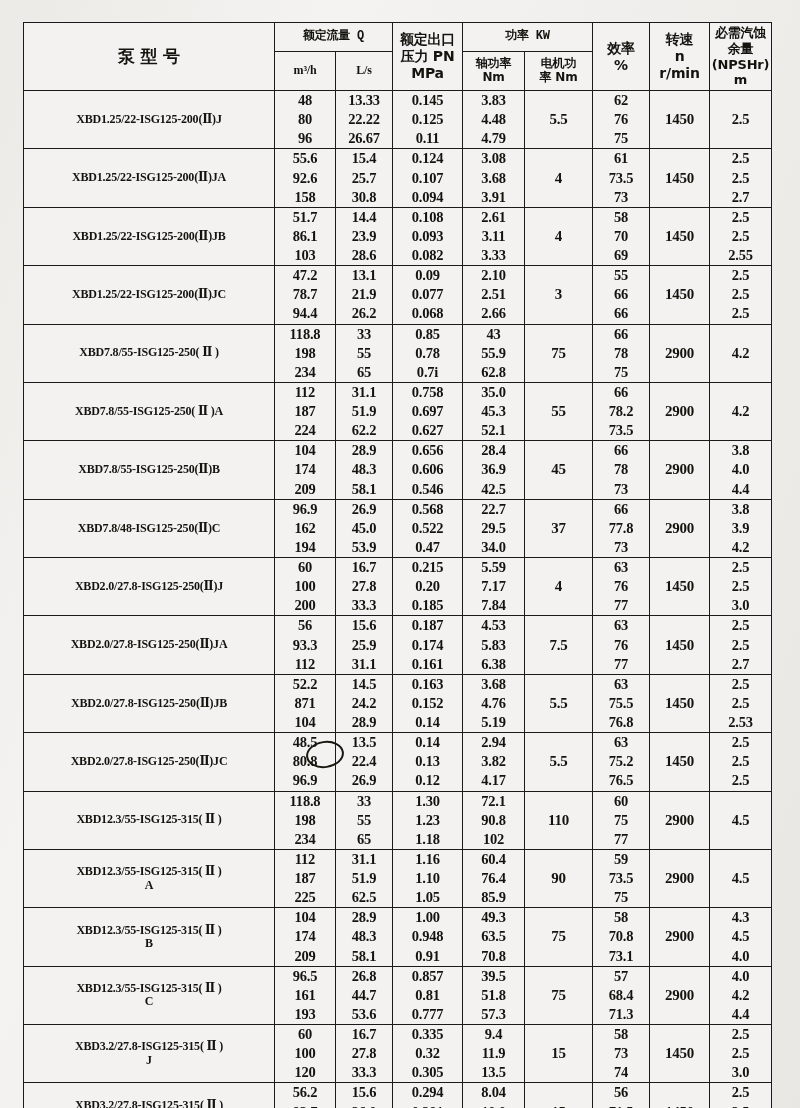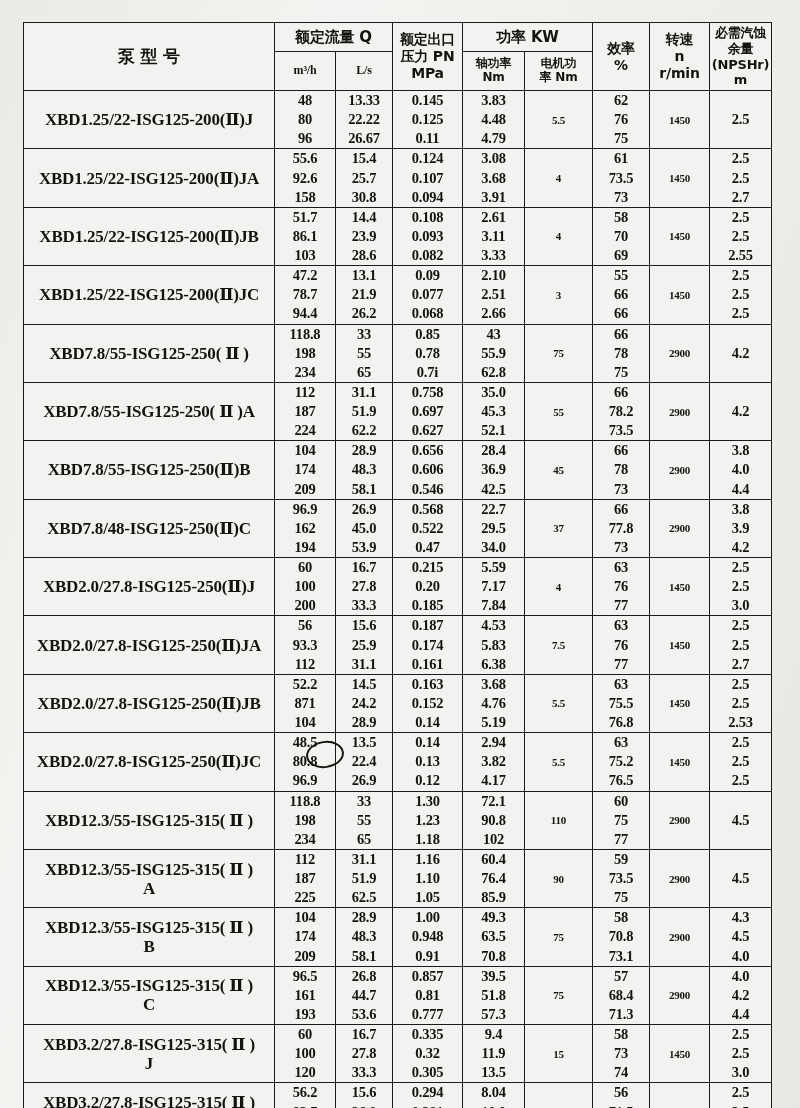--- a/index.html
+++ b/index.html
@@ -52,53 +52,54 @@
   .hdr-cn {
     font-family: "DejaVu Sans", "Liberation Sans", sans-serif;
     font-weight: 700;
   }
   th.h-model {
     font-size: 17px;
     letter-spacing: 14px;
     padding-left: 14px;
   }
   th.h-top {
-    font-size: 15px;
+    font-size: 12px;
     height: 28px;
     line-height: 1.1;
+    font-family: Liberation Mono, monospace;
   }
   th.h-sub {
     font-size: 12px;
     height: 38px;
     line-height: 1.15;
   }
   th.h-tall {
     font-size: 14px;
     line-height: 1.2;
   }
   .u-small { font-size: 13px; font-family: "Liberation Serif", serif; font-weight:700; }
 
   
   td.model {
     text-align: left;
     padding-left: 5px;
-    font-size: 17px;
+    font-size: 12px;
     line-height: 1.12;
     letter-spacing: -0.6px;
     white-space: pre-line;
   }
   td.triple {
     font-size: 14.5px;
     line-height: 1.32;
     letter-spacing: -0.3px;
     padding: 1px 0 2px;
     white-space: pre-line;
   }
   td.single {
-    font-size: 11px;
+    font-size: 15px;
     letter-spacing: -0.3px;
   }
 
   tbody tr { height: 51px; }
 
   
   col.c-model { width: 251px; }
   col.c-m3h   { width: 61px; }
   col.c-ls    { width: 57px; }
   col.c-pn    { width: 70px; }

